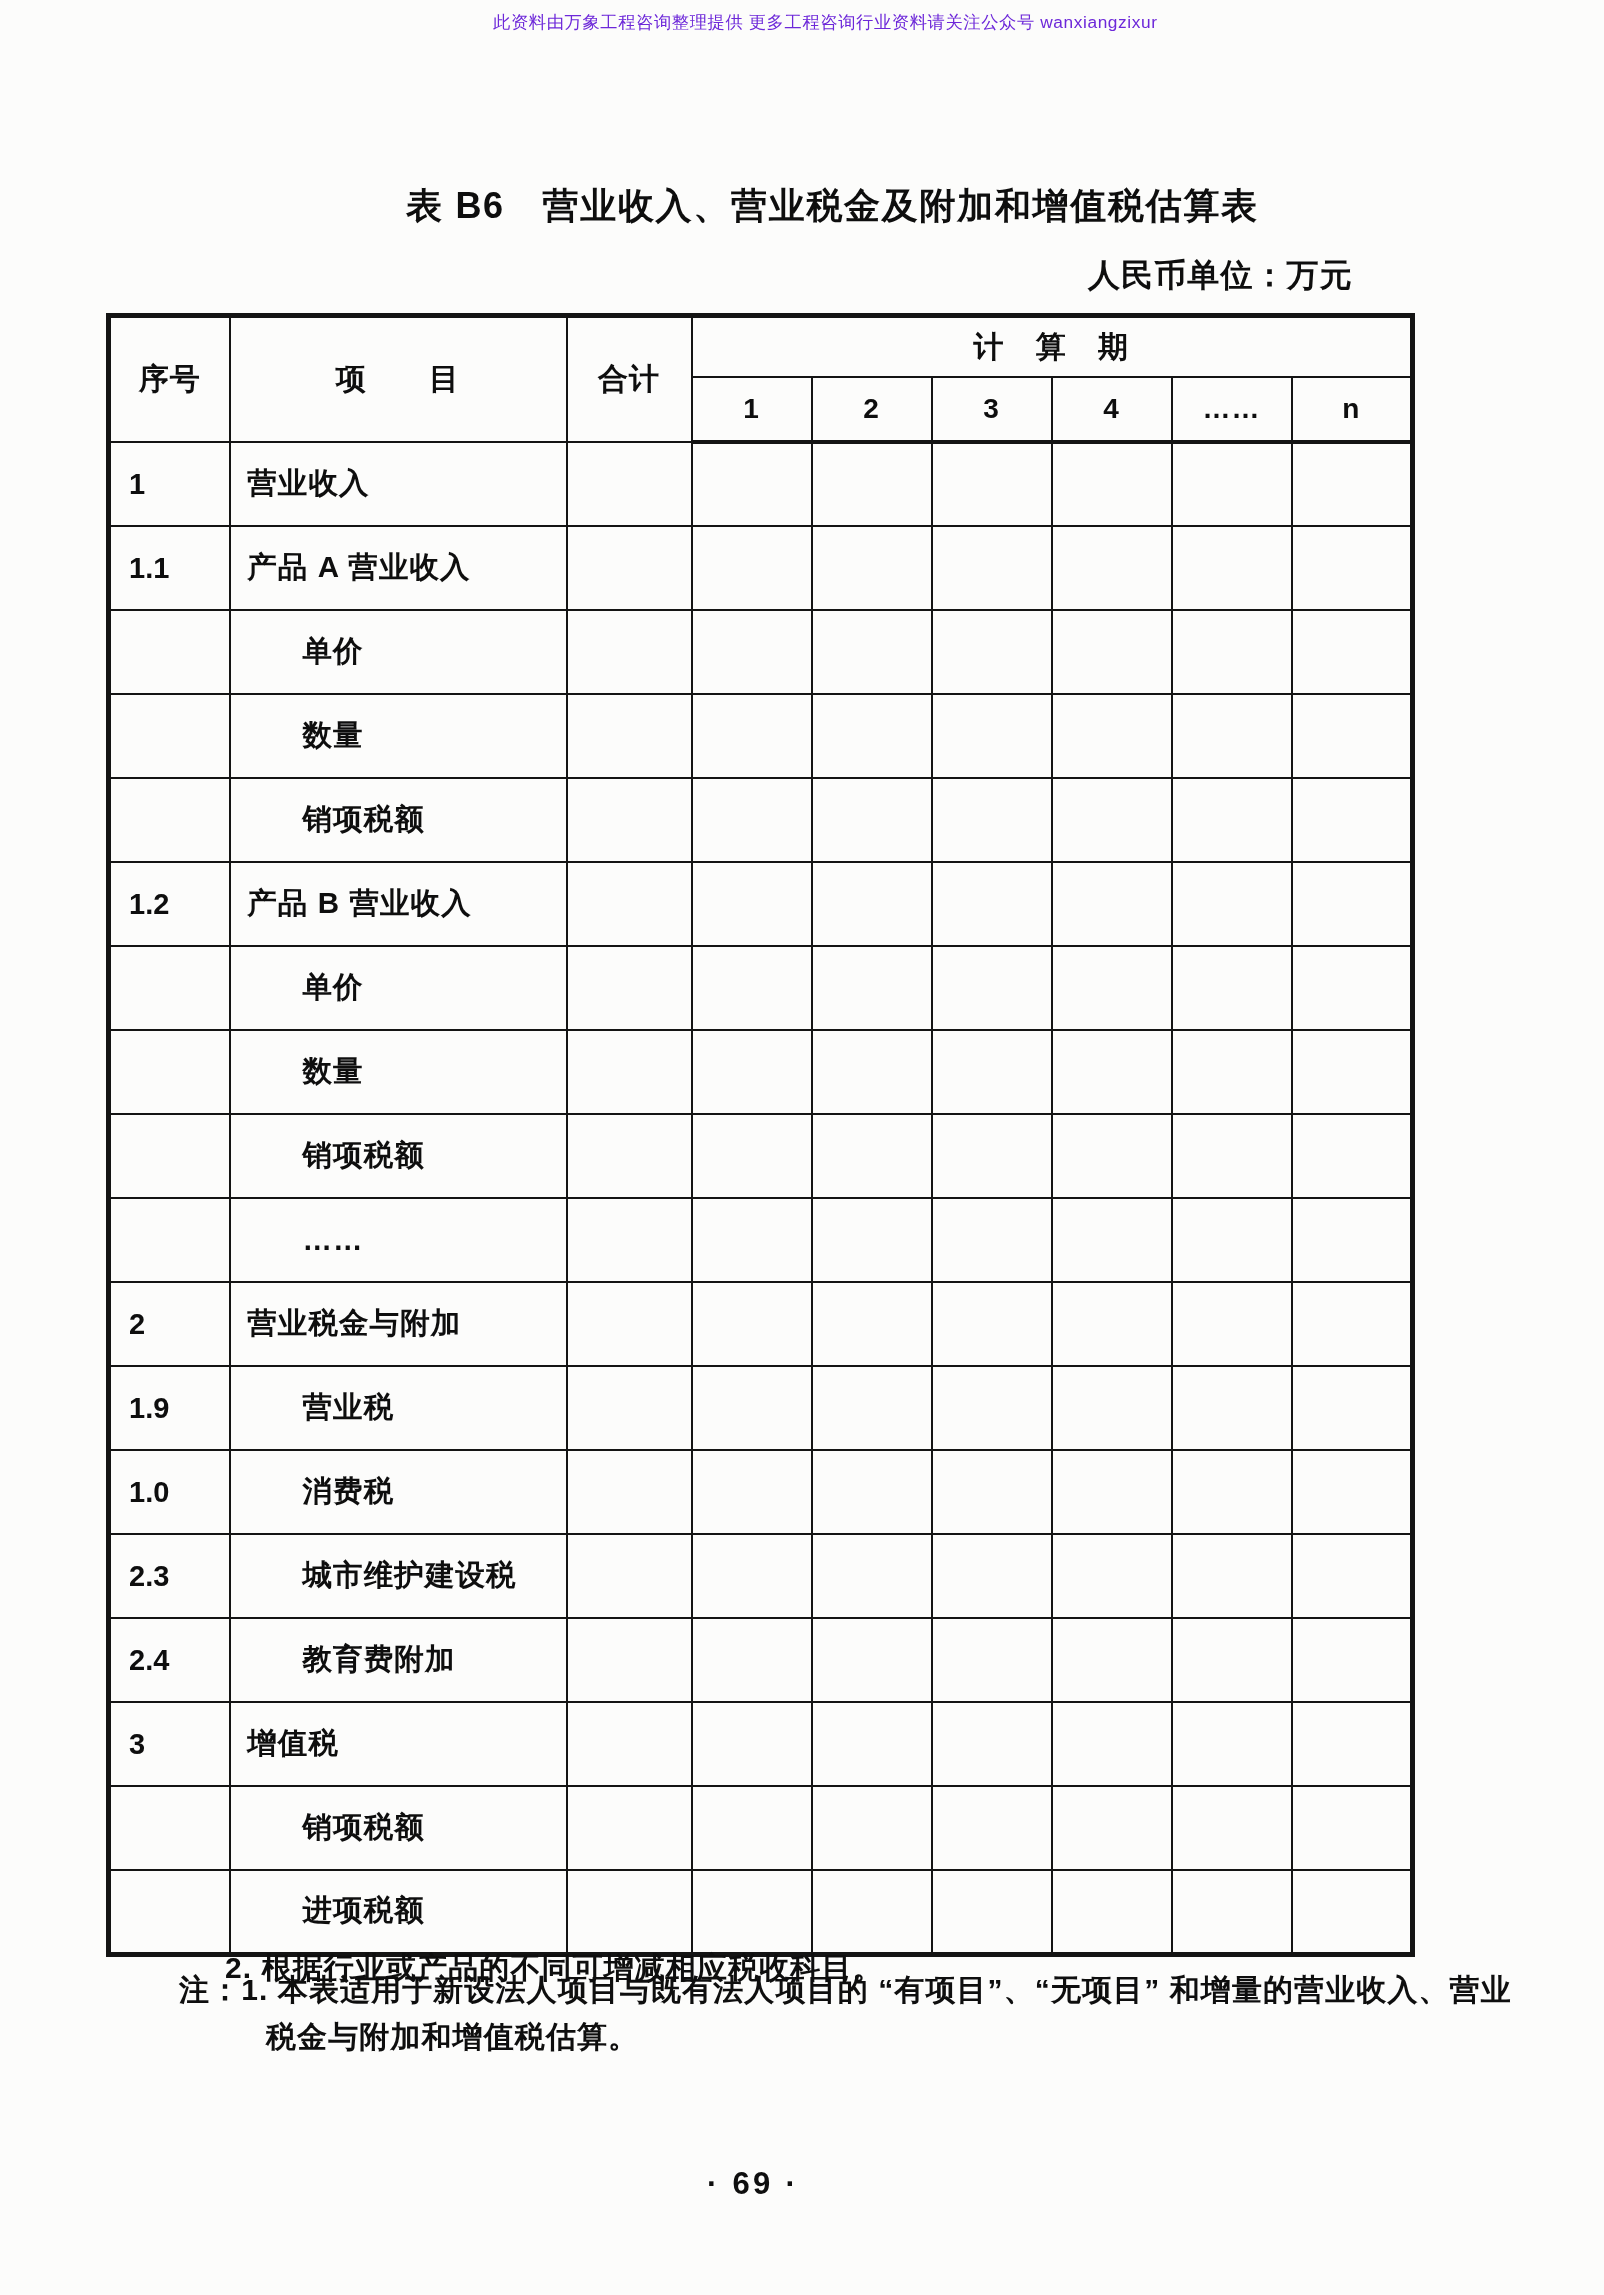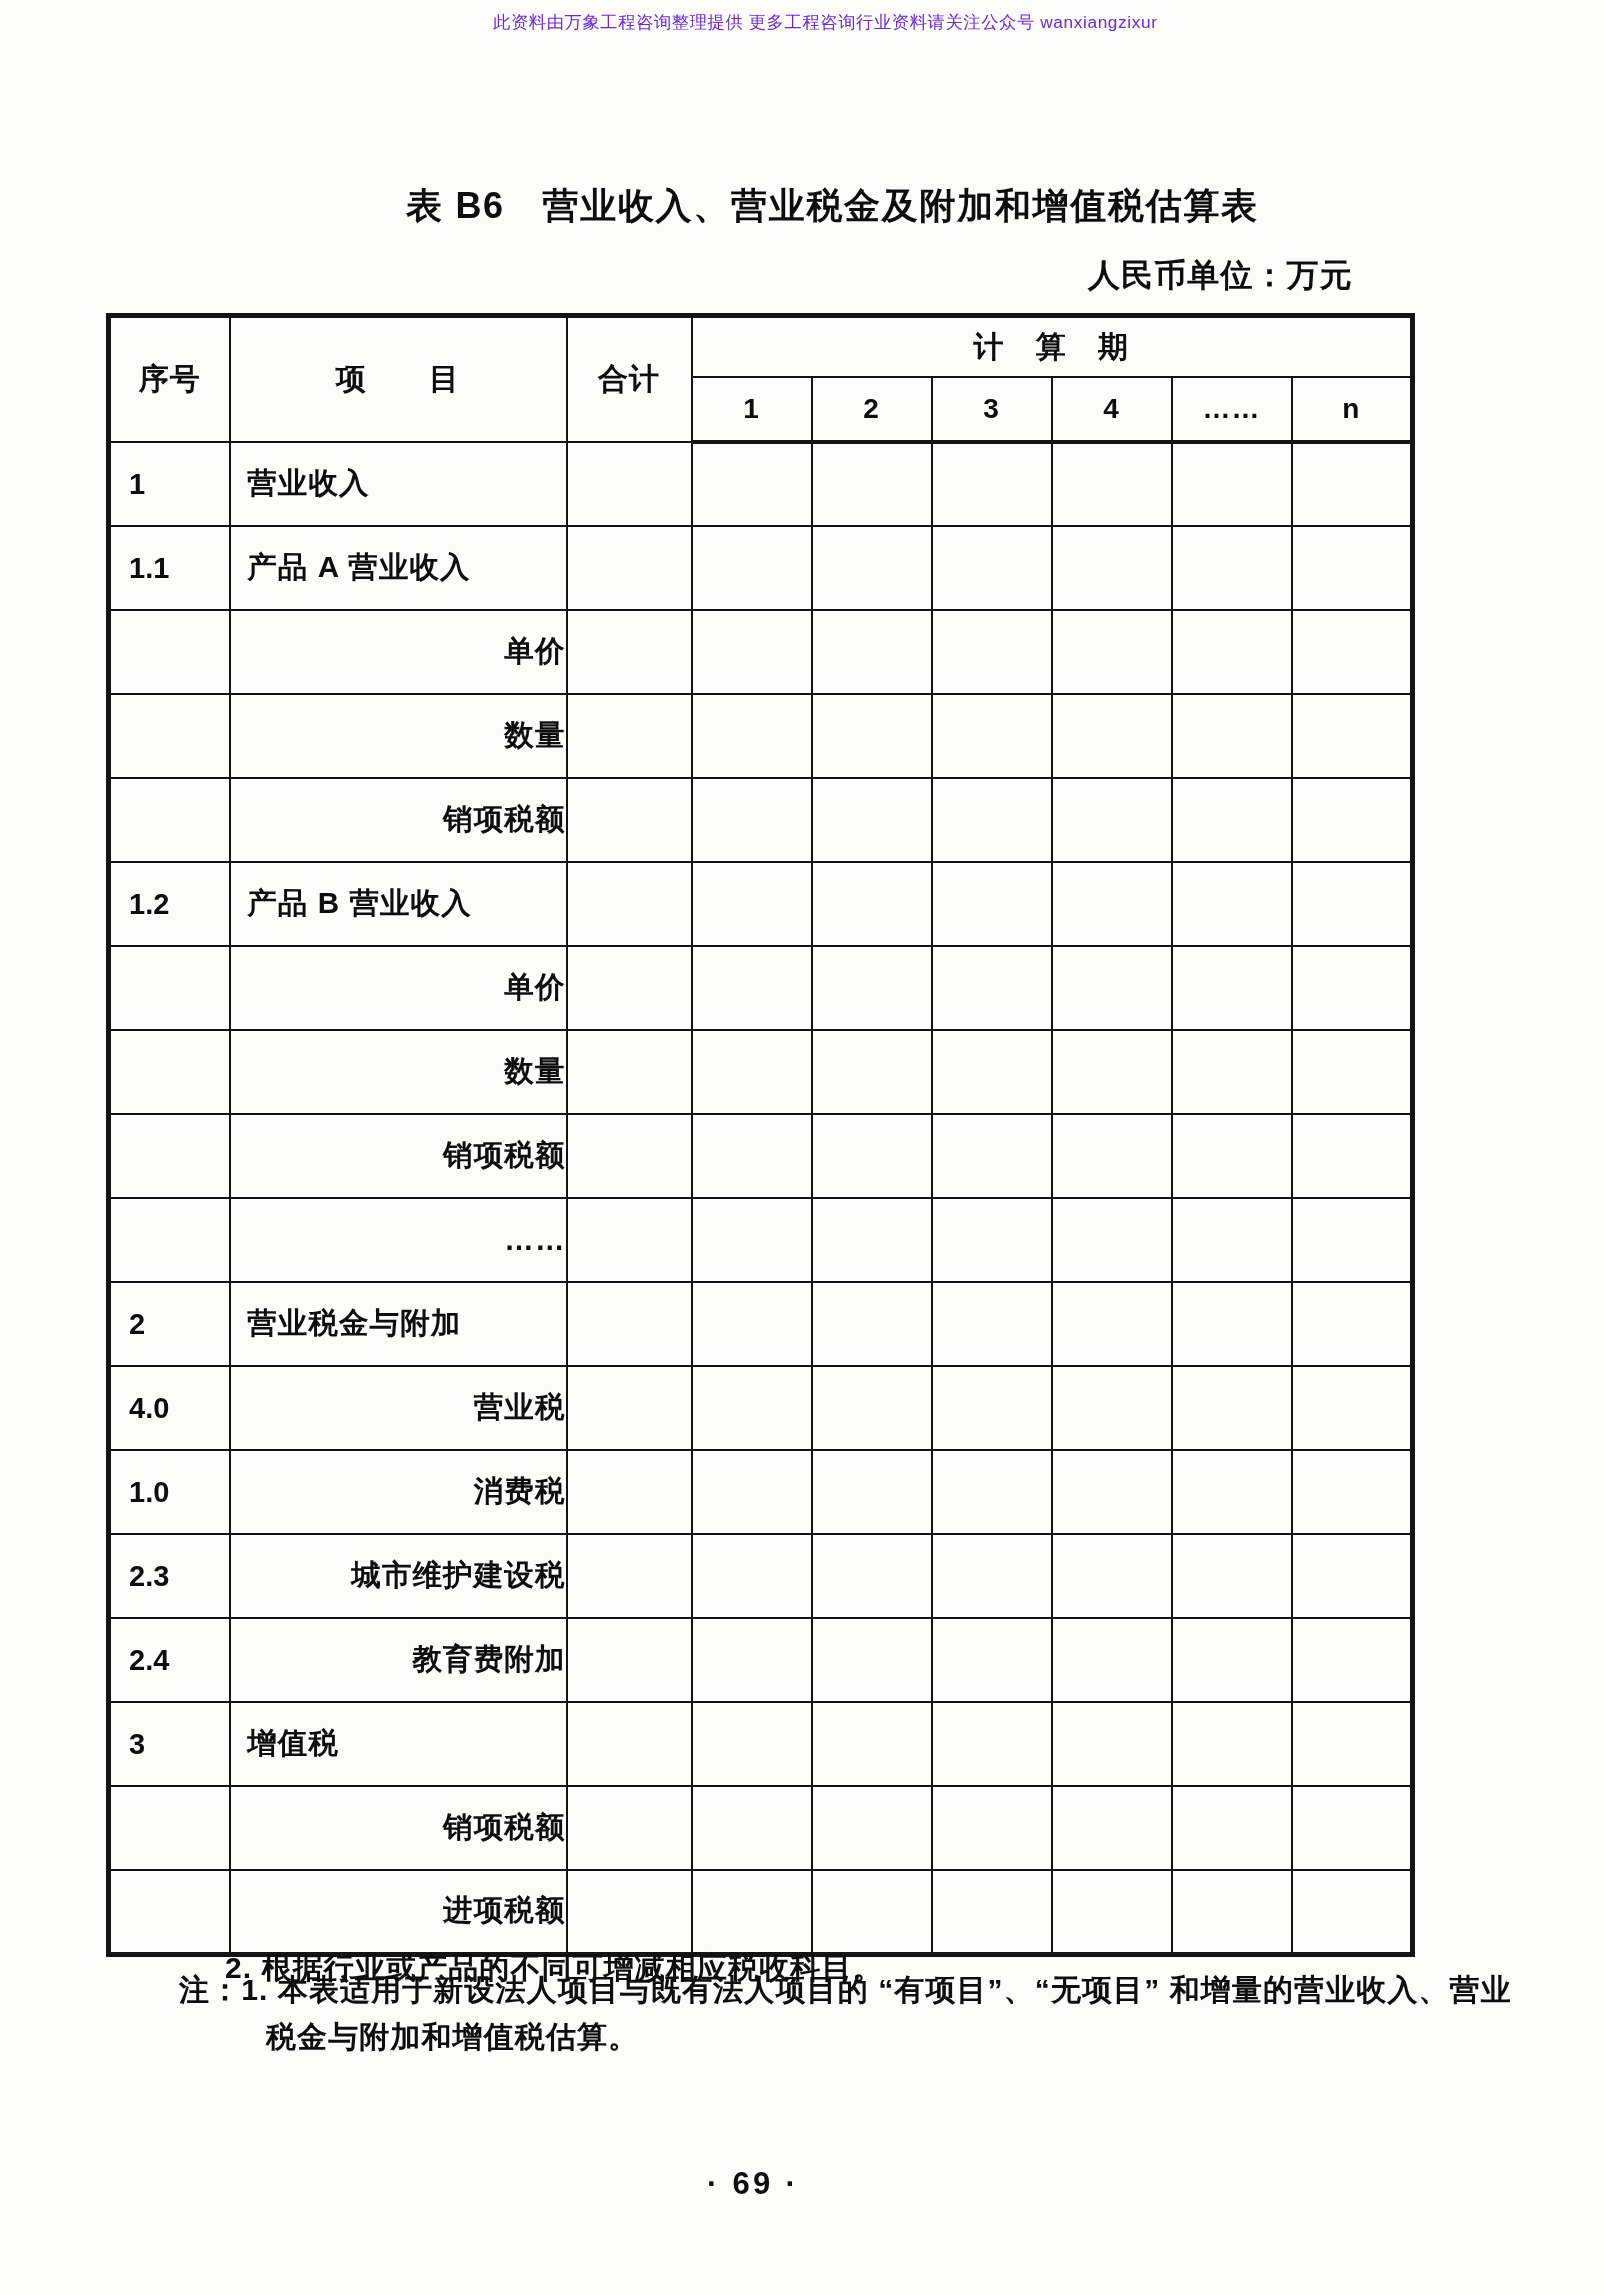--- a/index.html
+++ b/index.html
@@ -39,21 +39,21 @@
   table.est tbody tr{height:84px;}
   td.c-serial{
     text-align:left;vertical-align:middle;
     font-size:29px;padding:0 0 0 18px;
   }
   td.c-item{
     text-align:left;vertical-align:middle;
     font-size:29.5px;letter-spacing:1.1px;padding:0;
   }
   td.c-item.ind0{padding-left:16.7px;}
-  td.c-item.ind1{padding-left:72px;text-align:right;}
+  td.c-item.ind1{padding-left:72px;}
   td.c-val{background:transparent;}
   .note-line{font-size:30px;font-weight:700;letter-spacing:1.1px;}
   .note-1{left:179px;top:1970px;}
   .note-2{left:266px;top:2017px;}
   .note-3{left:225px;top:1948px;}
   .page-num{
     left:753px;top:2166px;transform:translateX(-50%);
     font-size:31px;font-weight:700;letter-spacing:3.3px;
   }
 </style>
@@ -210,21 +210,21 @@
         <td class="c-item ind0">营业税金与附加</td>
         <td class="c-val"></td>
         <td class="c-val"></td>
         <td class="c-val"></td>
         <td class="c-val"></td>
         <td class="c-val"></td>
         <td class="c-val"></td>
         <td class="c-val"></td>
       </tr>
       <tr>
-        <td class="c-serial">4.0</td>
+        <td class="c-serial">1.9</td>
         <td class="c-item ind1">营业税</td>
         <td class="c-val"></td>
         <td class="c-val"></td>
         <td class="c-val"></td>
         <td class="c-val"></td>
         <td class="c-val"></td>
         <td class="c-val"></td>
         <td class="c-val"></td>
       </tr>
       <tr>

